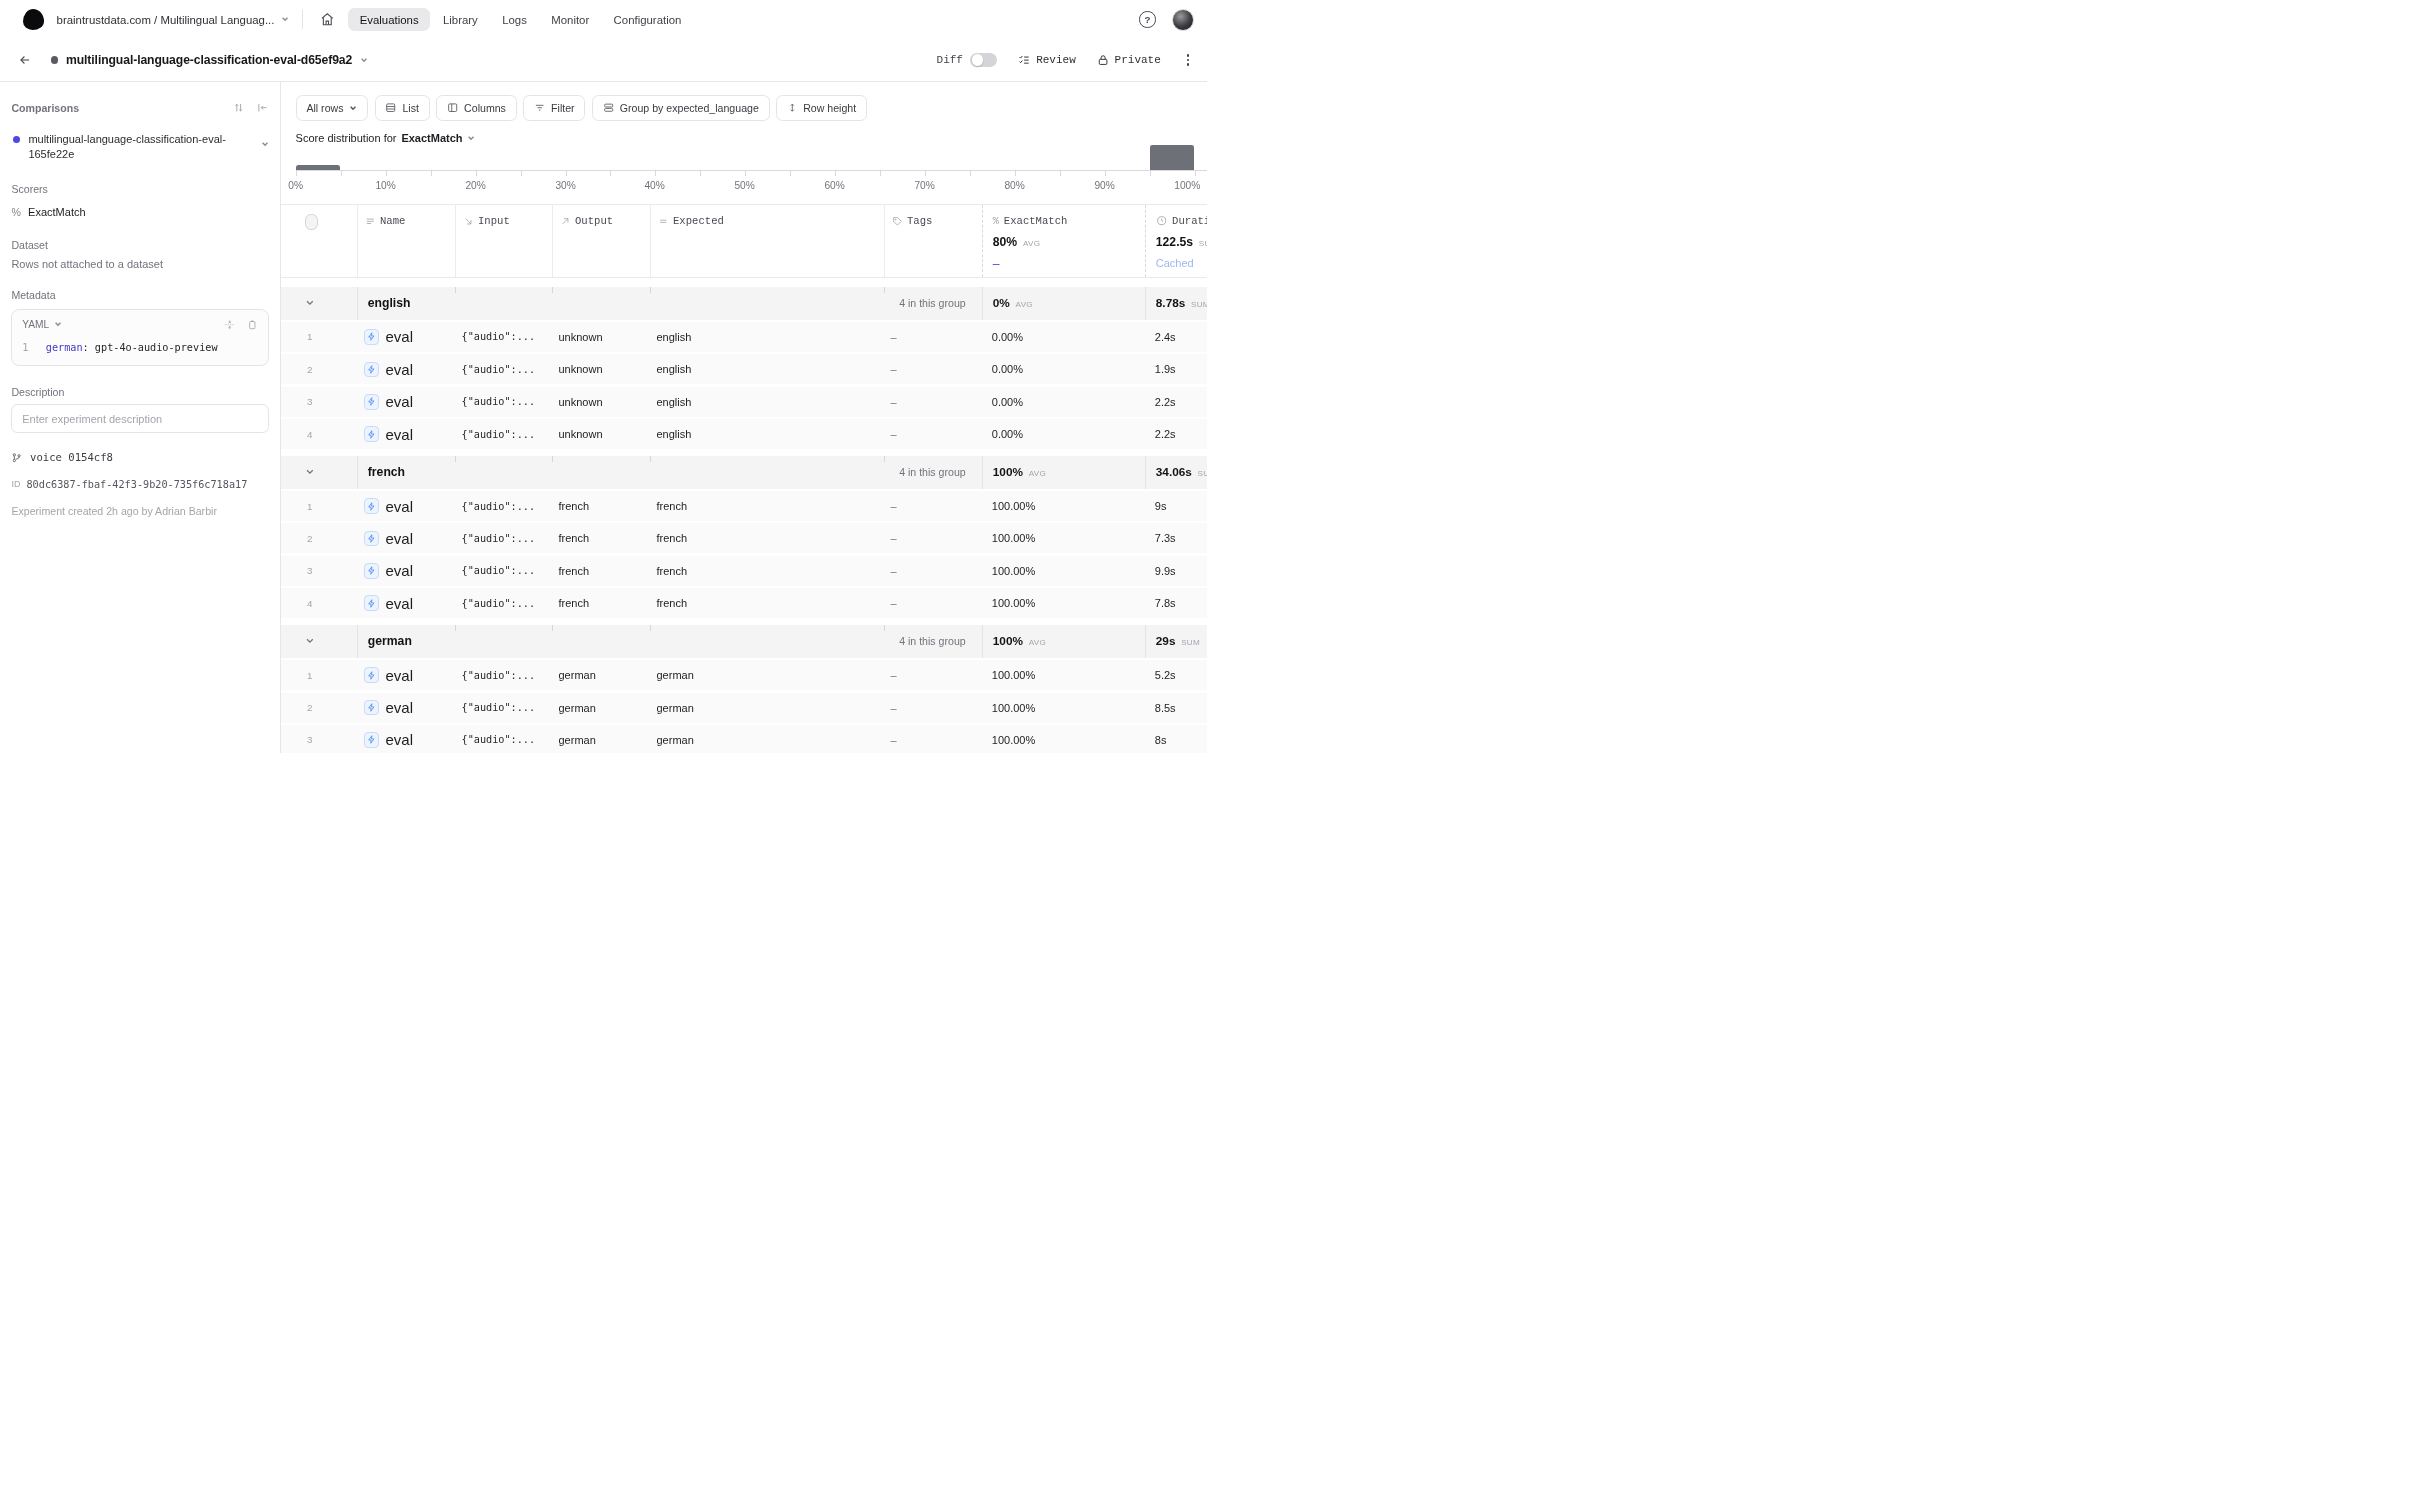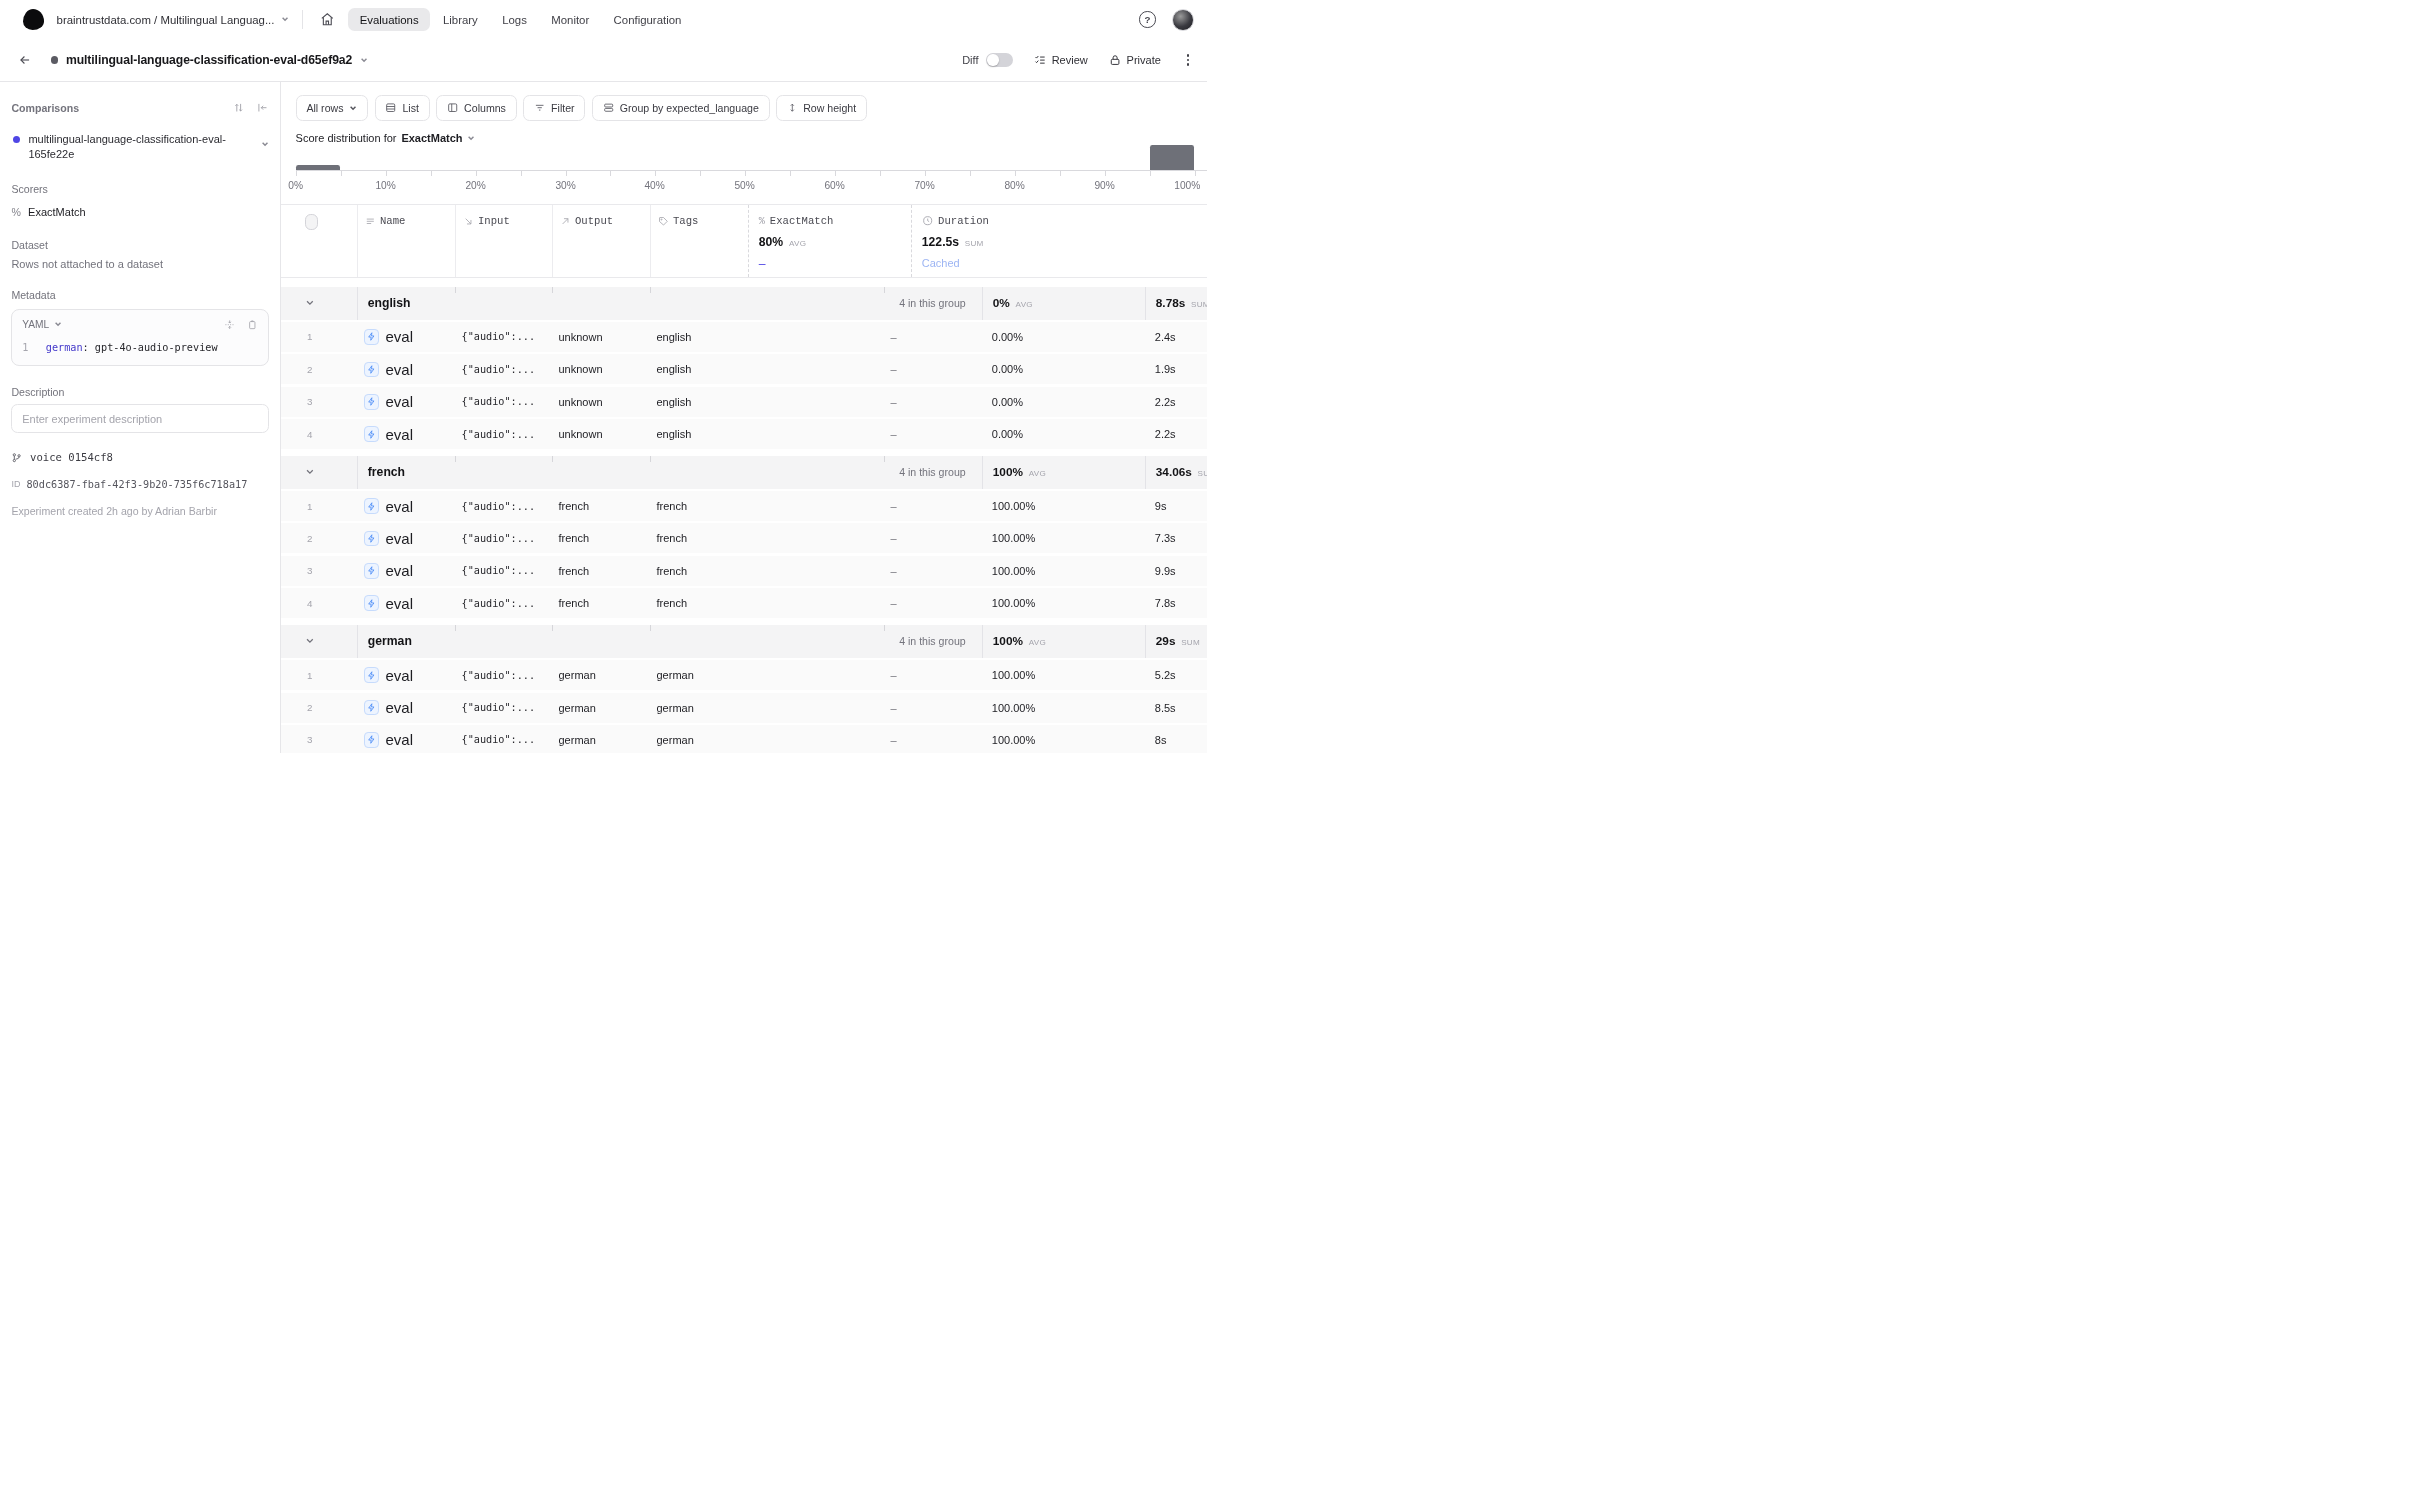--- a/index.html
+++ b/index.html
@@ -20,21 +20,21 @@
   .topnav .spacer { flex:1; }
   .help { width:16.3px; height:16.3px; border:1.5px solid #4b4b53; border-radius:50%; display:flex; align-items:center; justify-content:center; font-size:9.8px; font-weight:bold; color:#4b4b53; margin-right:16.3px; }
   .avatar { width:22px; height:22px; border-radius:50%; background:radial-gradient(circle at 38% 32%, #9a9a9a, #3a3a40 55%, #1c1c20); border:0.8px solid #d8d8dc; }
 
   
   .subheader { height:43px; display:flex; align-items:center; padding:0 13px; border-bottom:0.8px solid #e6e6e9; background:#fff; }
   .back { width:23px; height:23px; display:flex; align-items:center; justify-content:center; border-radius:4.9px; }
   .expdot { width:7.3px; height:7.3px; border-radius:50%; background:#5b5b63; margin:0 8.1px 0 14.6px; flex:none; }
   .exptitle { font-size:12.2px; font-weight:600; color:#18181b; letter-spacing:-0.1px; }
   .subheader .spacer { flex:1; }
-  .sh-right { display:flex; align-items:center; gap:21px; }
+  .sh-right { display:flex; align-items:center; gap:21px;font-family:Liberation Mono, monospace; }
   .diffwrap { display:flex; align-items:center; gap:7.3px; font-size:11px; color:#3f3f46; }
   .toggle { width:27px; height:14.6px; border-radius:8.1px; background:#d4d4d9; position:relative; cursor:pointer; }
   .toggle .knob { position:absolute; top:1.6px; left:1.6px; width:11.4px; height:11.4px; border-radius:50%; background:#fff; box-shadow:0 0.8px 1.6px rgba(0,0,0,.25); }
   .sh-btn { display:flex; align-items:center; gap:5.7px; font-size:11px; color:#2f2f35; cursor:pointer; }
   .kebab { display:flex; flex-direction:column; gap:2px; padding:3.3px 4.9px; cursor:pointer; }
   .kebab i { width:2.4px; height:2.4px; border-radius:50%; background:#3f3f46; }
 
   
   .content { display:flex; height:671px; }
   .sidebar { width:281px; flex:none; border-right:0.8px solid #e6e6e9; padding:19.5px 11.4px 0 11.4px; overflow:hidden; }
@@ -426,20 +426,28 @@
         </div>
         <div class="c-output sep-s">
           <div class="th-label">
             <svg width="10.6" height="10.6" viewBox="0 0 24 24" fill="none" stroke-width="1.8">
                 <path d="M6 18 18 6"></path>
                 <path d="M9 6h9v9"></path>
               </svg>
             <span>Output</span>
           </div>
         </div>
+        <div class="c-expected sep-s">
+          <div class="th-label">
+            <svg width="10.6" height="10.6" viewBox="0 0 24 24" fill="none" stroke-width="1.8">
+                <path d="M5 9.5h14M5 14.5h14"></path>
+              </svg>
+            <span>Expected</span>
+          </div>
+        </div>
         <div class="c-tags sep-s">
           <div class="th-label">
             <svg width="10.6" height="10.6" viewBox="0 0 24 24" fill="none" stroke-width="1.8">
                 <path d="M3.5 12.5v-8a1 1 0 0 1 1-1h8L21 12l-8.5 8.5z"></path>
                 <circle cx="8" cy="8" r="1.2"></circle>
               </svg>
             <span>Tags</span>
           </div>
         </div>
         <div class="c-score sep-d">

